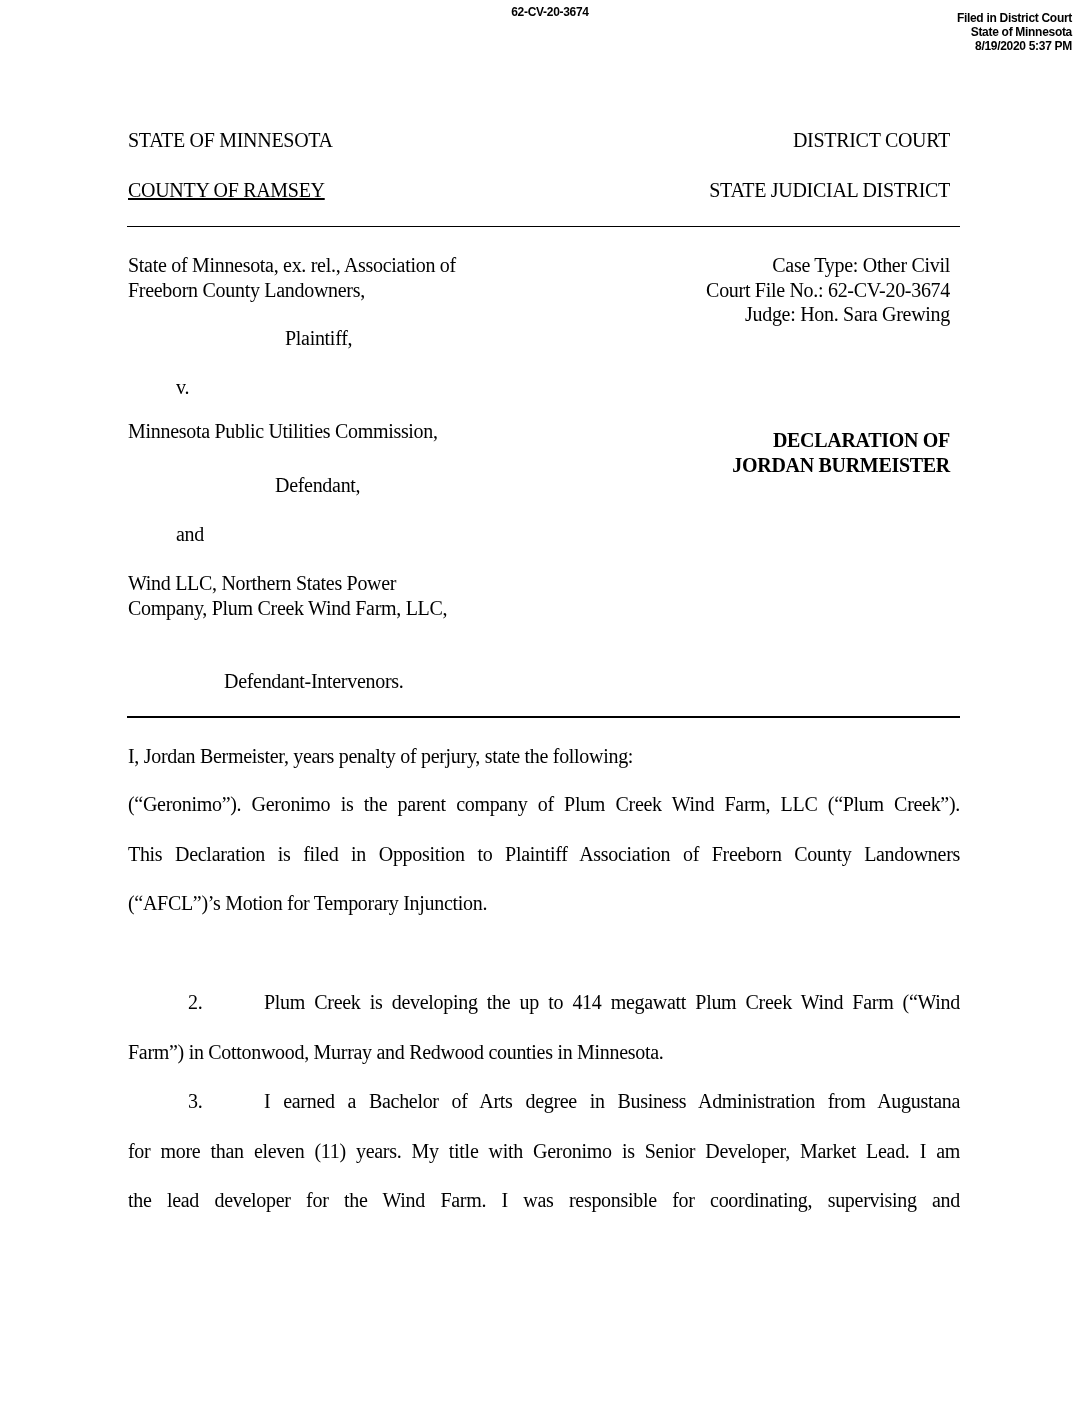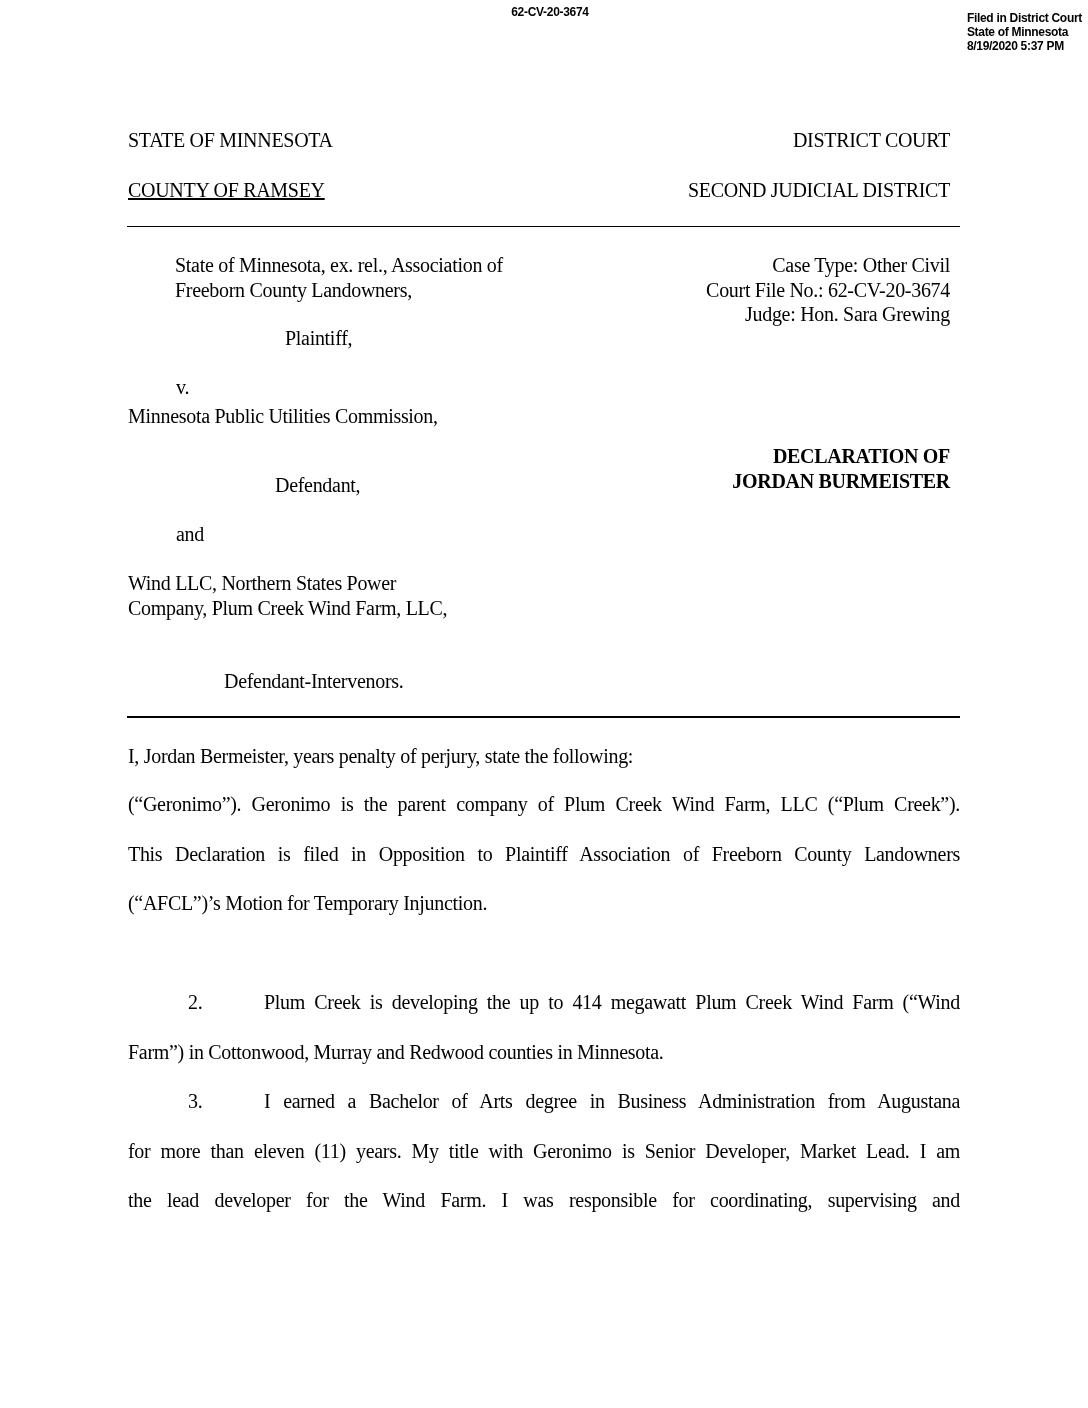--- a/index.html
+++ b/index.html
@@ -1,21 +1,21 @@
 <!DOCTYPE html>
 <html><head>
 <meta charset="utf-8">
 <style>
   html, body { margin: 0; padding: 0; background: #ffffff; }
   body { width: 1088px; height: 1408px; position: relative; overflow: hidden; color: #000; }
   .serif { font-family: "Liberation Serif", "DejaVu Serif", serif; font-size: 20px; letter-spacing: -0.3px; }
   .stamp { font-family: "Liberation Sans", "DejaVu Sans", sans-serif; font-size: 12px; font-weight: bold; letter-spacing: -0.3px; }
   .abs { position: absolute; white-space: nowrap; }
   #case-stamp { left: 0; width: 1100px; text-align: center; top: 5px; }
-  #filed-stamp { right: 6px; top: 11px; text-align: left; line-height: 14px; }
+  #filed-stamp { right: 16px; top: 11px; text-align: right; line-height: 14px; }
   .rule { position: absolute; left: 127px; width: 833px; background: #000; }
   .right { text-align: right; }
   .bold { font-weight: bold; }
   .para { position: absolute; left: 128px; width: 832px; line-height: 49.5px; text-align: justify; }
   .para .line { display: block; white-space: nowrap; height: 49.5px; }
   .para .line.just { text-align: justify; text-align-last: justify; white-space: normal; }
   .num { display: inline-block; width: 76px; padding-left: 60px; }
 </style>
 </head>
 <body>
@@ -23,39 +23,39 @@
 <div id="case-stamp" class="abs stamp">62-CV-20-3674</div>
 <div id="filed-stamp" class="abs stamp">
   <div>Filed in District Court</div>
   <div>State of Minnesota</div>
   <div>8/19/2020 5:37 PM</div>
 </div>
 
 <div class="abs serif" style="left:128px; top:129px;">STATE OF MINNESOTA</div>
 <div class="abs serif right" style="right:138px; top:129px;">DISTRICT COURT</div>
 <div class="abs serif" style="left:128px; top:179px;text-decoration:underline;">COUNTY OF RAMSEY</div>
-<div class="abs serif right" style="right:138px; top:179px;">SECOND JUDICIAL DISTRICT</div>
+<div class="abs serif right" style="right:138px; top:179px;">STATE JUDICIAL DISTRICT</div>
 
 <div class="rule" style="top:226px; height:1px;"></div>
 
-<div class="abs serif" style="left:128px; top:253px; line-height:24.5px;margin-left:47px;">
+<div class="abs serif" style="left:128px; top:253px; line-height:24.5px;">
   <div>State of Minnesota, ex. rel., Association of</div>
   <div>Freeborn County Landowners,</div>
 </div>
 <div class="abs serif" style="left:285px; top:327px;">Plaintiff,</div>
 <div class="abs serif" style="left:176px; top:376px;">v.</div>
 
 <div class="abs serif right" style="right:138px; top:253px; line-height:24.5px;">
   <div>Case Type:  Other Civil</div>
   <div>Court File No.:  62-CV-20-3674</div>
   <div>Judge: Hon. Sara Grewing</div>
 </div>
 
-<div class="abs serif" style="left:128px; top:405px;text-align:right;">Minnesota Public Utilities Commission,</div>
-<div class="abs serif right bold" style="right:138px; top:444px; line-height:24.5px;">
+<div class="abs serif" style="left:128px; top:420px;text-align:right;">Minnesota Public Utilities Commission,</div>
+<div class="abs serif right bold" style="right:138px; top:428px; line-height:24.5px;">
   <div>DECLARATION OF</div>
   <div>JORDAN BURMEISTER</div>
 </div>
 <div class="abs serif" style="left:275px; top:474px;">Defendant,</div>
 <div class="abs serif" style="left:176px; top:523px;">and</div>
 
 <div class="abs serif" style="left:128px; top:571px; line-height:24.5px;">
   <div>Wind LLC, Northern States Power</div>
   <div>Company, Plum Creek Wind Farm, LLC,</div>
 </div>

